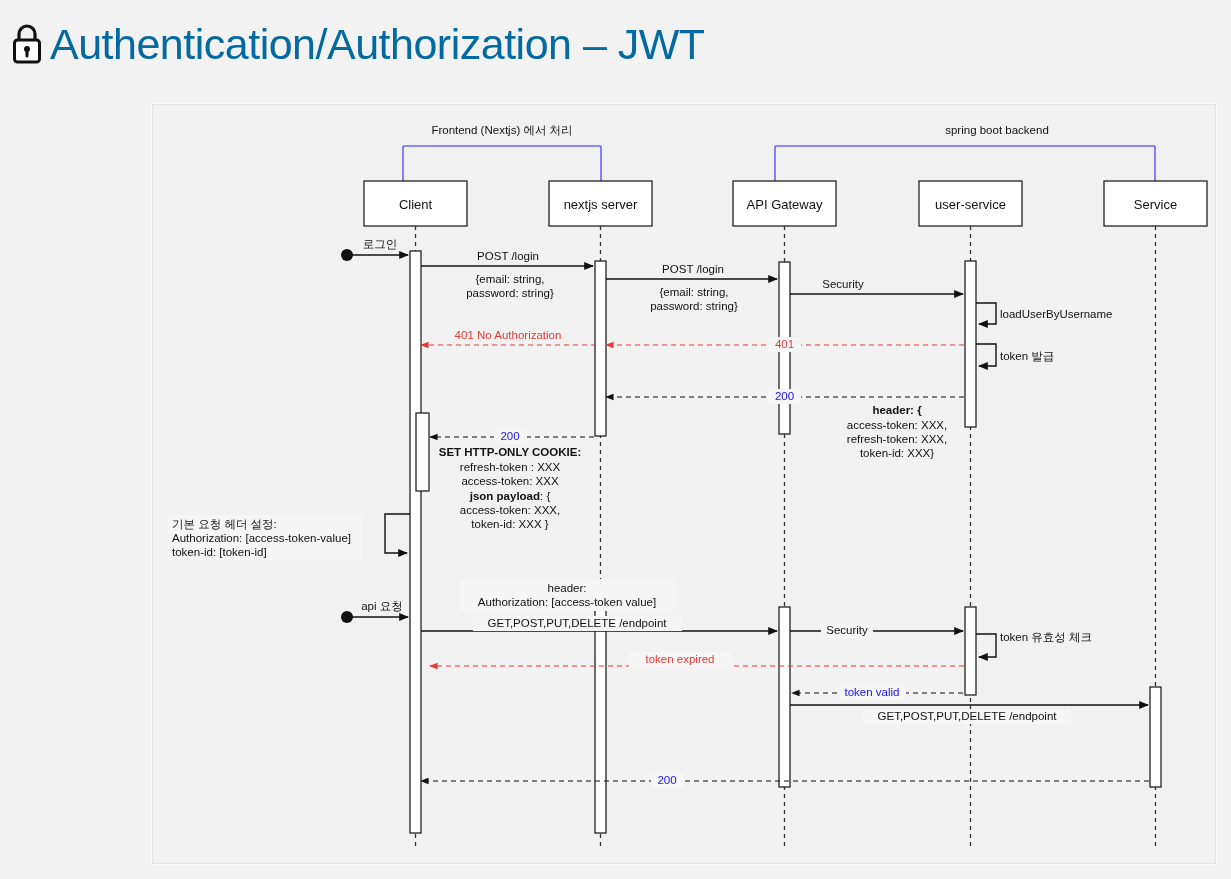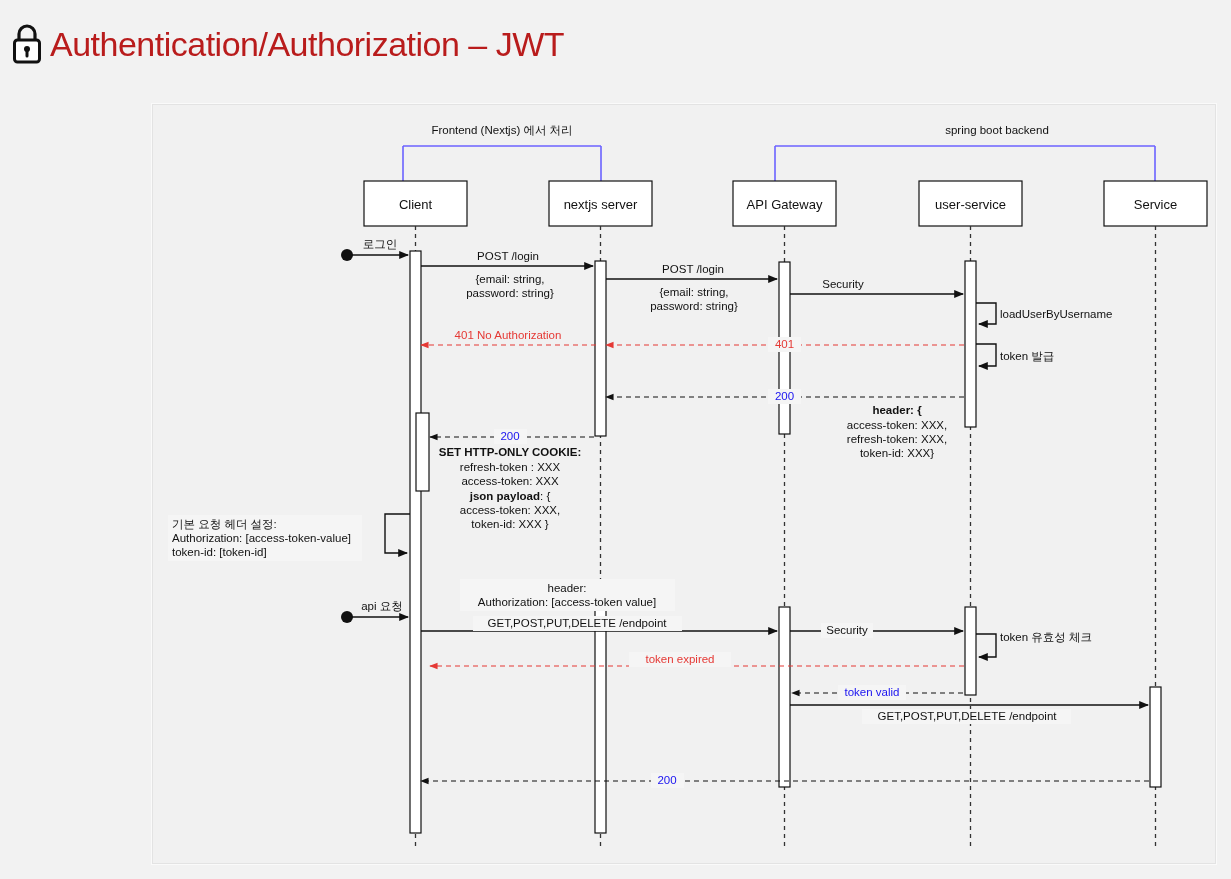--- a/index.html
+++ b/index.html
@@ -12,22 +12,22 @@
   #page{position:relative;width:1231px;height:879px;}
 
   
   .title-row{
     position:absolute;left:10px;top:8px;
     display:flex;align-items:center;gap:6px;
     height:72px;
   }
   .lock-icon{display:block;width:34px;height:44px;flex:none;}
   .title-text{
-    font-size:34px;line-height:1;
-    color:#b91c1c;
+    font-size:43px;line-height:1;
+    color:#0369a1;
     letter-spacing:-0.5px;
     white-space:nowrap;
   }
 
   
   .frame{
     position:absolute;left:152px;top:104px;
     width:1062px;height:758px;
     background:#f1f1f1;
     border:1px solid #e3e3e3;

